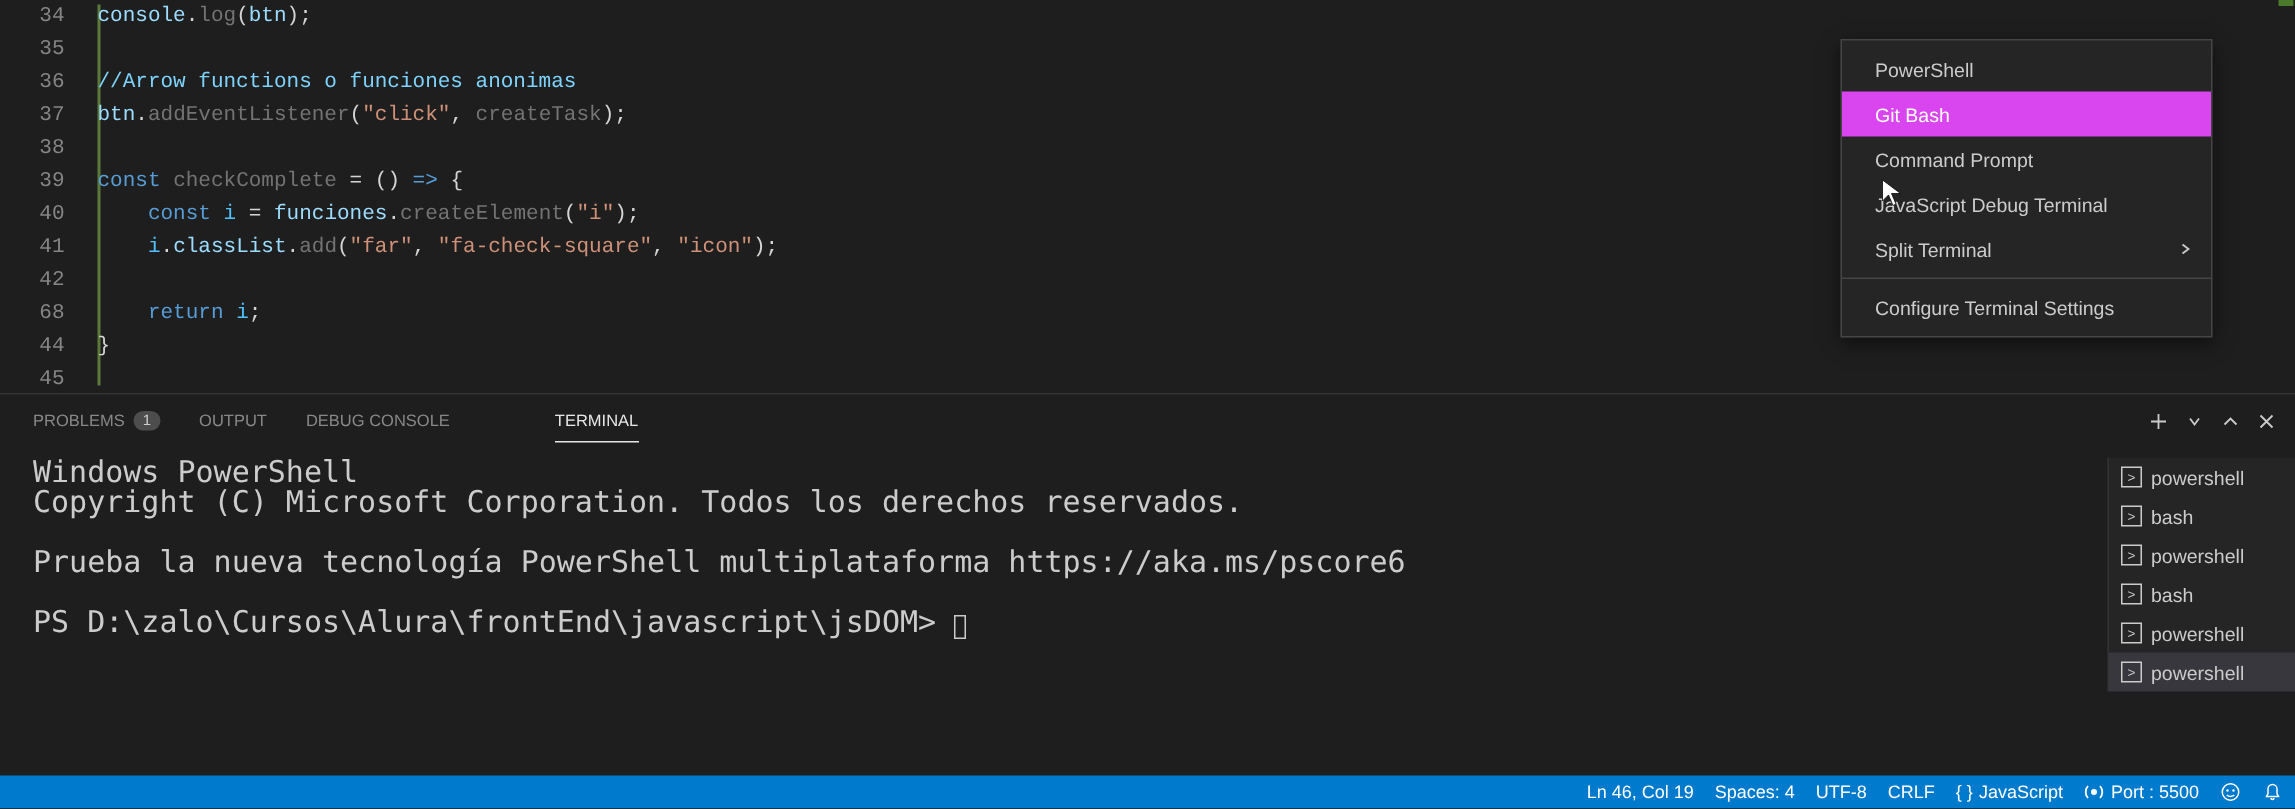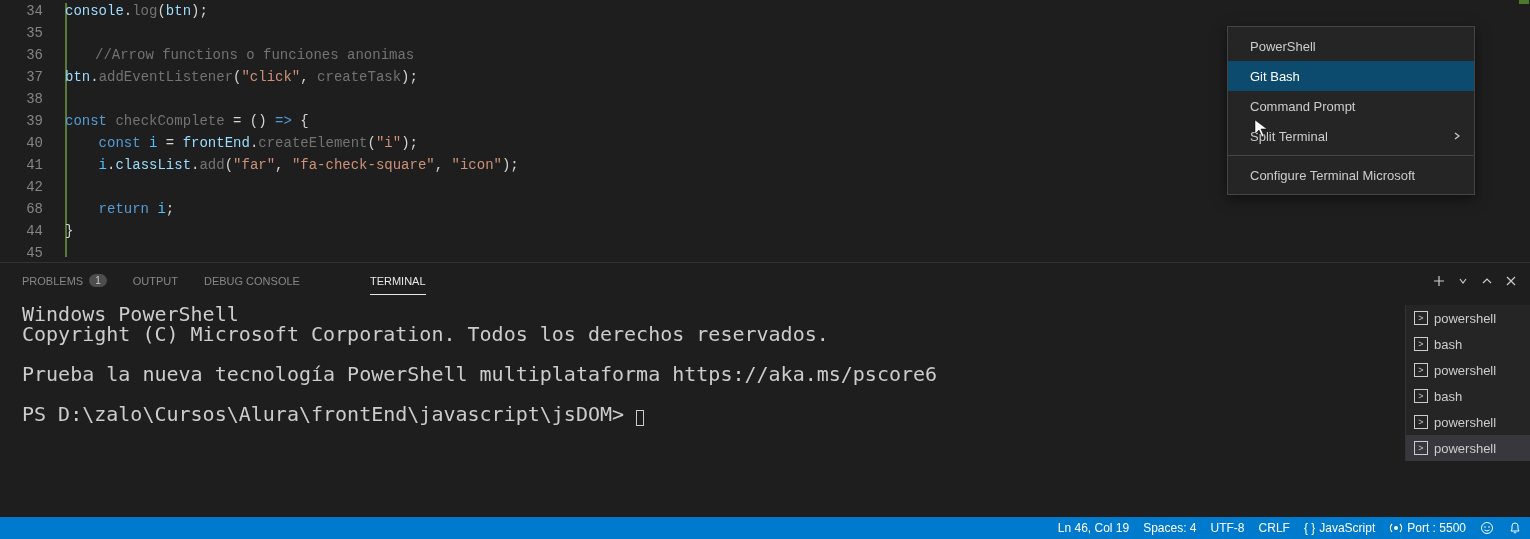--- a/index.html
+++ b/index.html
@@ -38,21 +38,21 @@
   left: 65px;
   top: 3px;
   width: 2px;
   height: 254px;
   background: #5b7a3a;
 }
 .tok-kw { color: #569cd6; }
 .tok-obj { color: #9cdcfe; }
 .tok-fn { color: #737373; }
 .tok-str { color: #ce9178; }
-.tok-comment { color: #737373; padding-left: 30px; }
+.tok-comment { color: #7dd3fc; }
 .tok-const { color: #4fc1ff; }
 .tok-punc { color: #d4d4d4; }
 .tok-arrow { color: #569cd6; }
 
 .panel {
   height: 256px;
   background: #1e1e1e;
   border-top: 1px solid #333;
   display: flex;
 }
@@ -139,21 +139,21 @@
   z-index: 100;
 }
 .dropdown-item {
   height: 30px;
   display: flex;
   align-items: center;
   padding: 0 22px;
   cursor: pointer;
   position: relative;
 }
-.dropdown-item.hover { background: #0c4a6e; color: #fff; }
+.dropdown-item.hover { background: #d946ef; color: #fff; }
 .dropdown-sep { height: 1px; background: #454545; margin: 4px 0; }
 .dropdown-item .chev { position: absolute; right: 12px; }
 .cursor-icon {
   position: absolute;
   left: 26px;
   top: 58px;
   width: 16px;
   height: 20px;
   z-index: 101;
 }
@@ -235,21 +235,21 @@
       <div class="line-no">44</div>
       <div class="line-no">45</div>
     </div>
   <div class="code" id="code">
       <div class="line"><span class="tok-obj">console</span><span class="tok-punc">.</span><span class="tok-fn">log</span><span class="tok-punc">(</span><span class="tok-obj">btn</span><span class="tok-punc">);</span></div>
       <div class="line"></div>
       <div class="line"><span class="tok-comment">//Arrow functions o funciones anonimas</span></div>
       <div class="line"><span class="tok-obj">btn</span><span class="tok-punc">.</span><span class="tok-fn">addEventListener</span><span class="tok-punc">(</span><span class="tok-str">"click"</span><span class="tok-punc">, </span><span class="tok-fn">createTask</span><span class="tok-punc">);</span></div>
       <div class="line"></div>
       <div class="line"><span class="tok-kw">const</span> <span class="tok-fn">checkComplete</span> <span class="tok-punc">=</span> <span class="tok-punc">()</span> <span class="tok-arrow">=&gt;</span> <span class="tok-punc">{</span></div>
-      <div class="line">    <span class="tok-kw">const</span> <span class="tok-const">i</span> <span class="tok-punc">=</span> <span class="tok-obj">frontEnd</span><span class="tok-punc">.</span><span class="tok-fn">createElement</span><span class="tok-punc">(</span><span class="tok-str">"i"</span><span class="tok-punc">);</span></div>
+      <div class="line">    <span class="tok-kw">const</span> <span class="tok-const">i</span> <span class="tok-punc">=</span> <span class="tok-obj">funciones</span><span class="tok-punc">.</span><span class="tok-fn">createElement</span><span class="tok-punc">(</span><span class="tok-str">"i"</span><span class="tok-punc">);</span></div>
       <div class="line">    <span class="tok-const">i</span><span class="tok-punc">.</span><span class="tok-obj">classList</span><span class="tok-punc">.</span><span class="tok-fn">add</span><span class="tok-punc">(</span><span class="tok-str">"far"</span><span class="tok-punc">, </span><span class="tok-str">"fa-check-square"</span><span class="tok-punc">, </span><span class="tok-str">"icon"</span><span class="tok-punc">);</span></div>
       <div class="line"></div>
       <div class="line">    <span class="tok-kw">return</span> <span class="tok-const">i</span><span class="tok-punc">;</span></div>
       <div class="line"><span class="tok-punc">}</span></div>
       <div class="line"></div>
     </div>
   <div class="scrollbar-right">
     <div class="scrollbar-thumb"></div>
   </div>
 </div>
@@ -337,30 +337,33 @@
   <div class="dropdown-item hover">
     <span>Git Bash</span>
     <svg class="cursor-icon" viewBox="0 0 16 20">
         <path d="M1 1l0 14 4-4 3 7 2-1-3-7 6 0z" fill="#fff" stroke="#000" stroke-width="0.5"></path>
       </svg>
   </div>
   <div class="dropdown-item">
       <span>Command Prompt</span>
     </div>
   <div class="dropdown-item">
+      <span>JavaScript Debug Terminal</span>
+    </div>
+  <div class="dropdown-item">
     <span>Split Terminal</span>
     <span class="chev">
       <svg width="10" height="10" viewBox="0 0 10 10">
           <path d="M3 2l4 3-4 3" stroke="#ccc" stroke-width="1.2" fill="none"></path>
         </svg>
     </span>
   </div>
   <div class="dropdown-sep"></div>
   <div class="dropdown-item">
-      <span>Configure Terminal Microsoft</span>
+      <span>Configure Terminal Settings</span>
     </div>
 </div>
 
 <div class="statusbar">
   <div class="status-item">
       <span>Ln 46, Col 19</span>
     </div>
   <div class="status-item">
       <span>Spaces: 4</span>
     </div>

